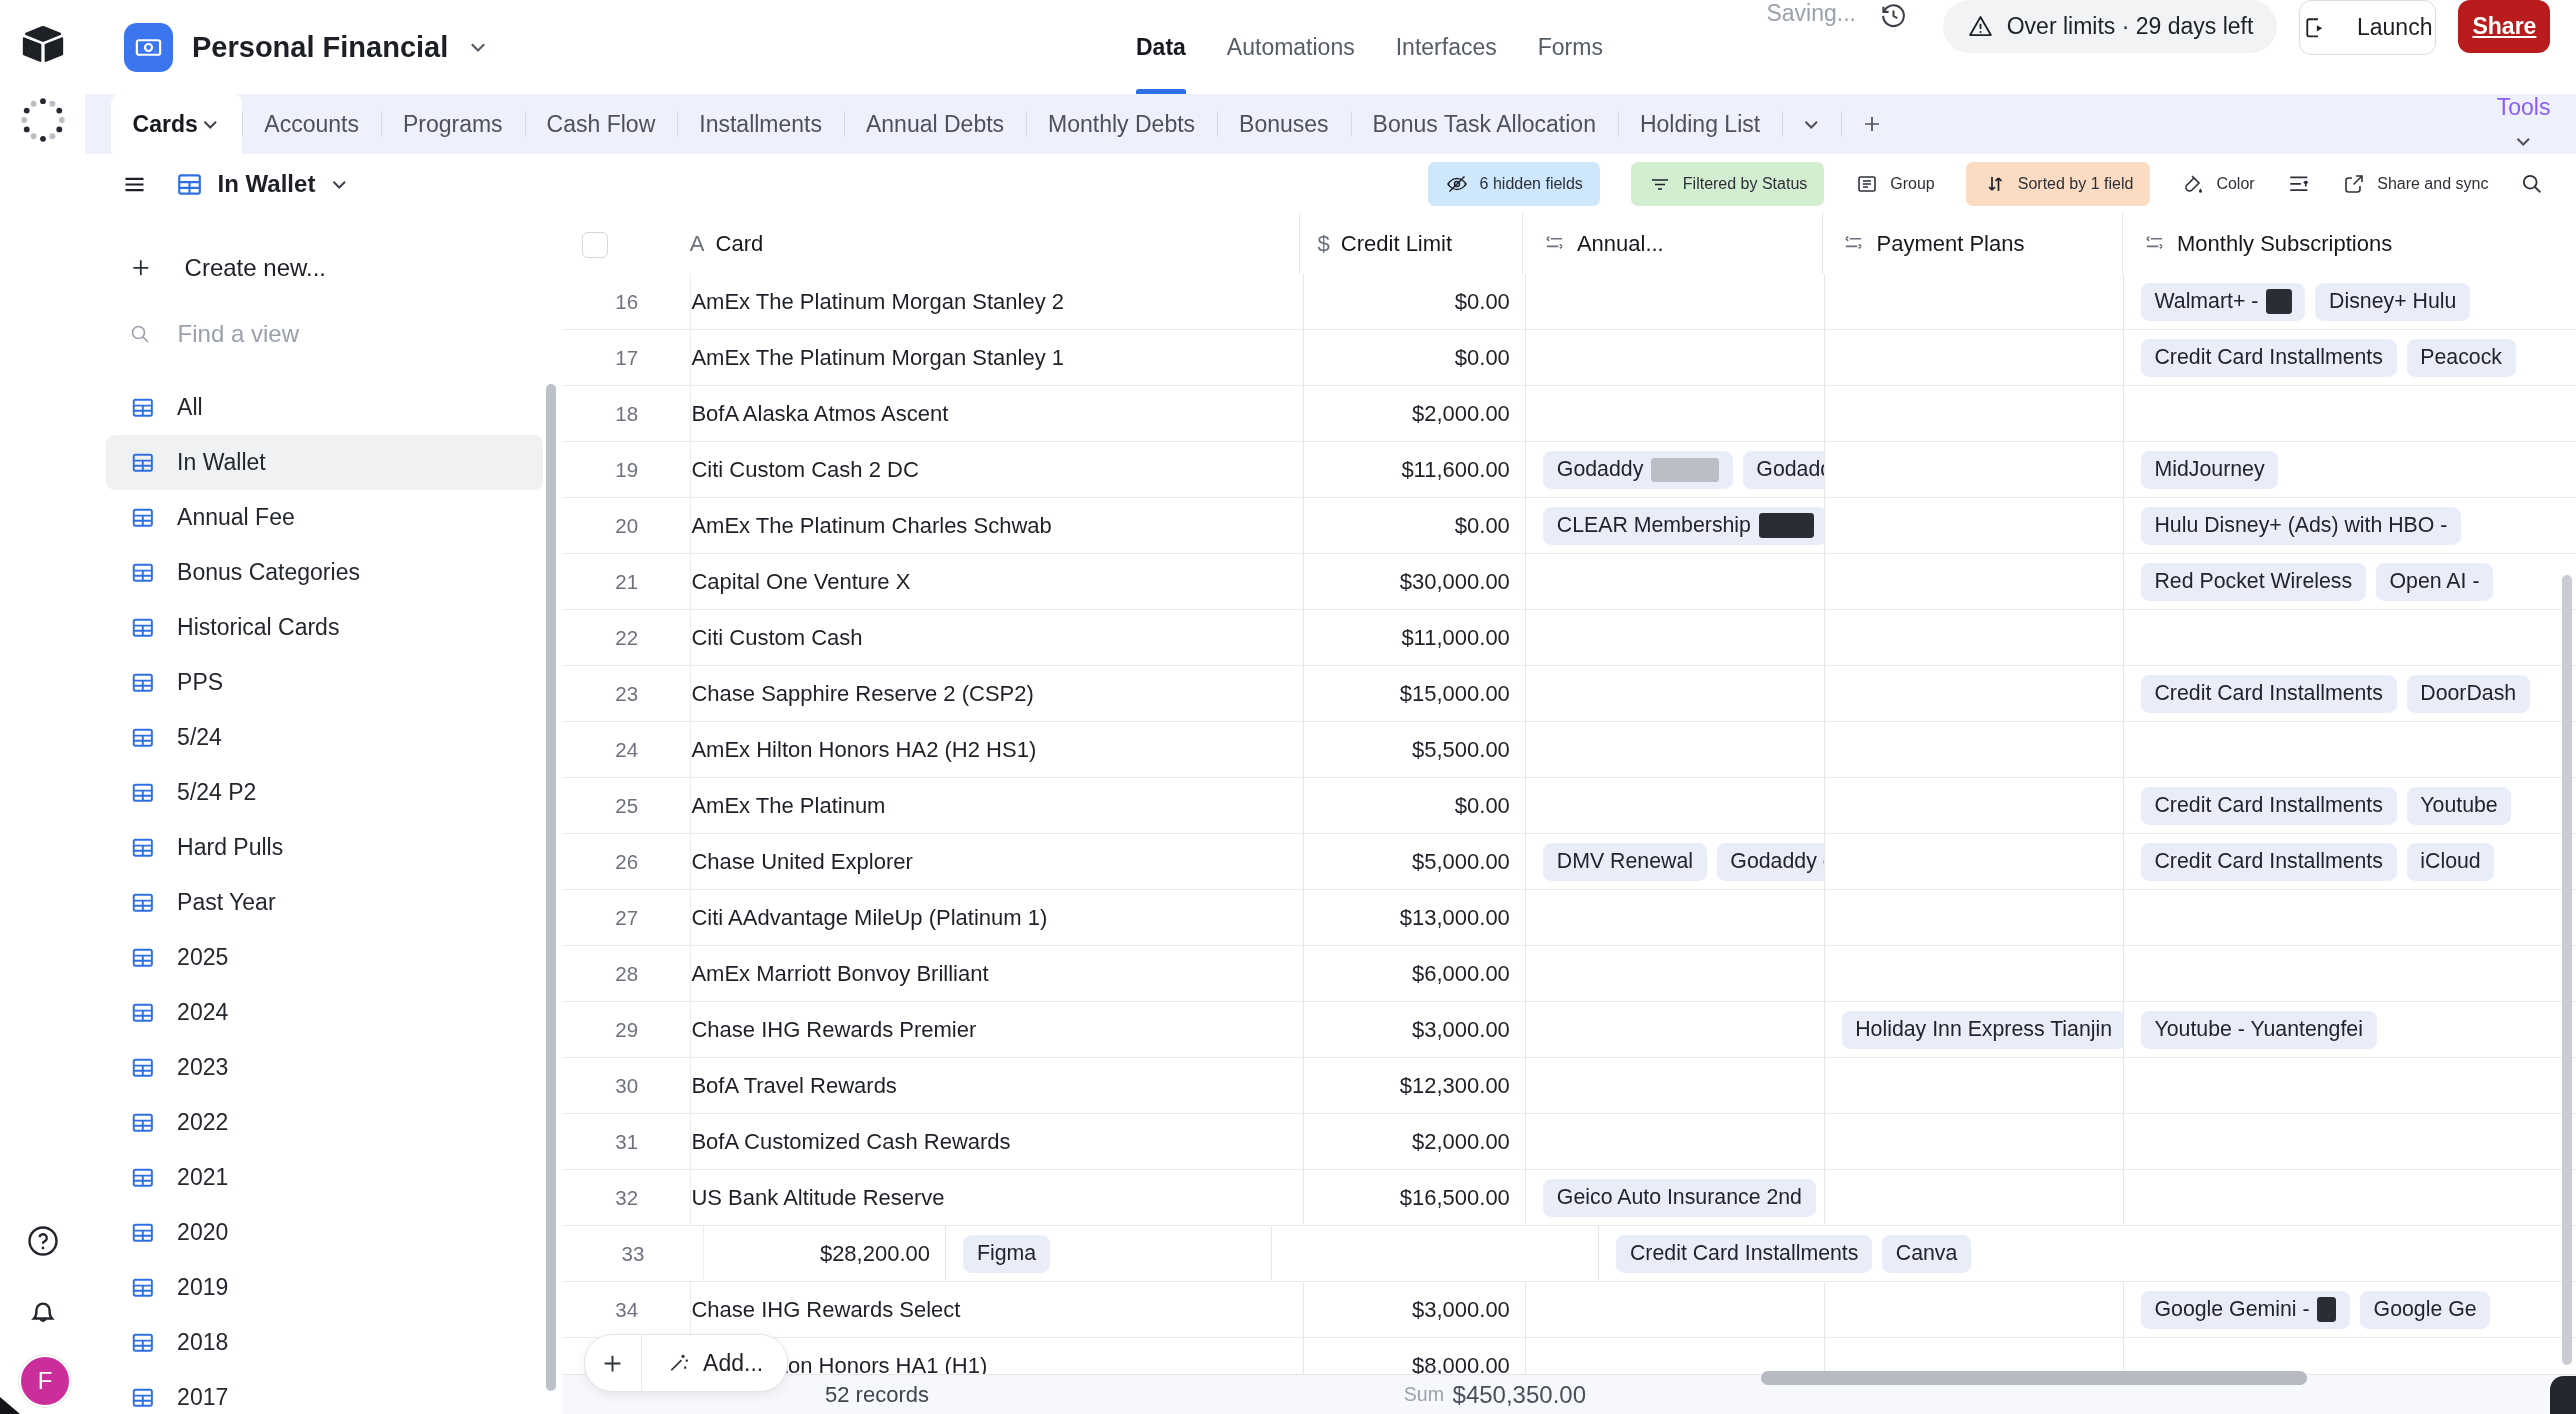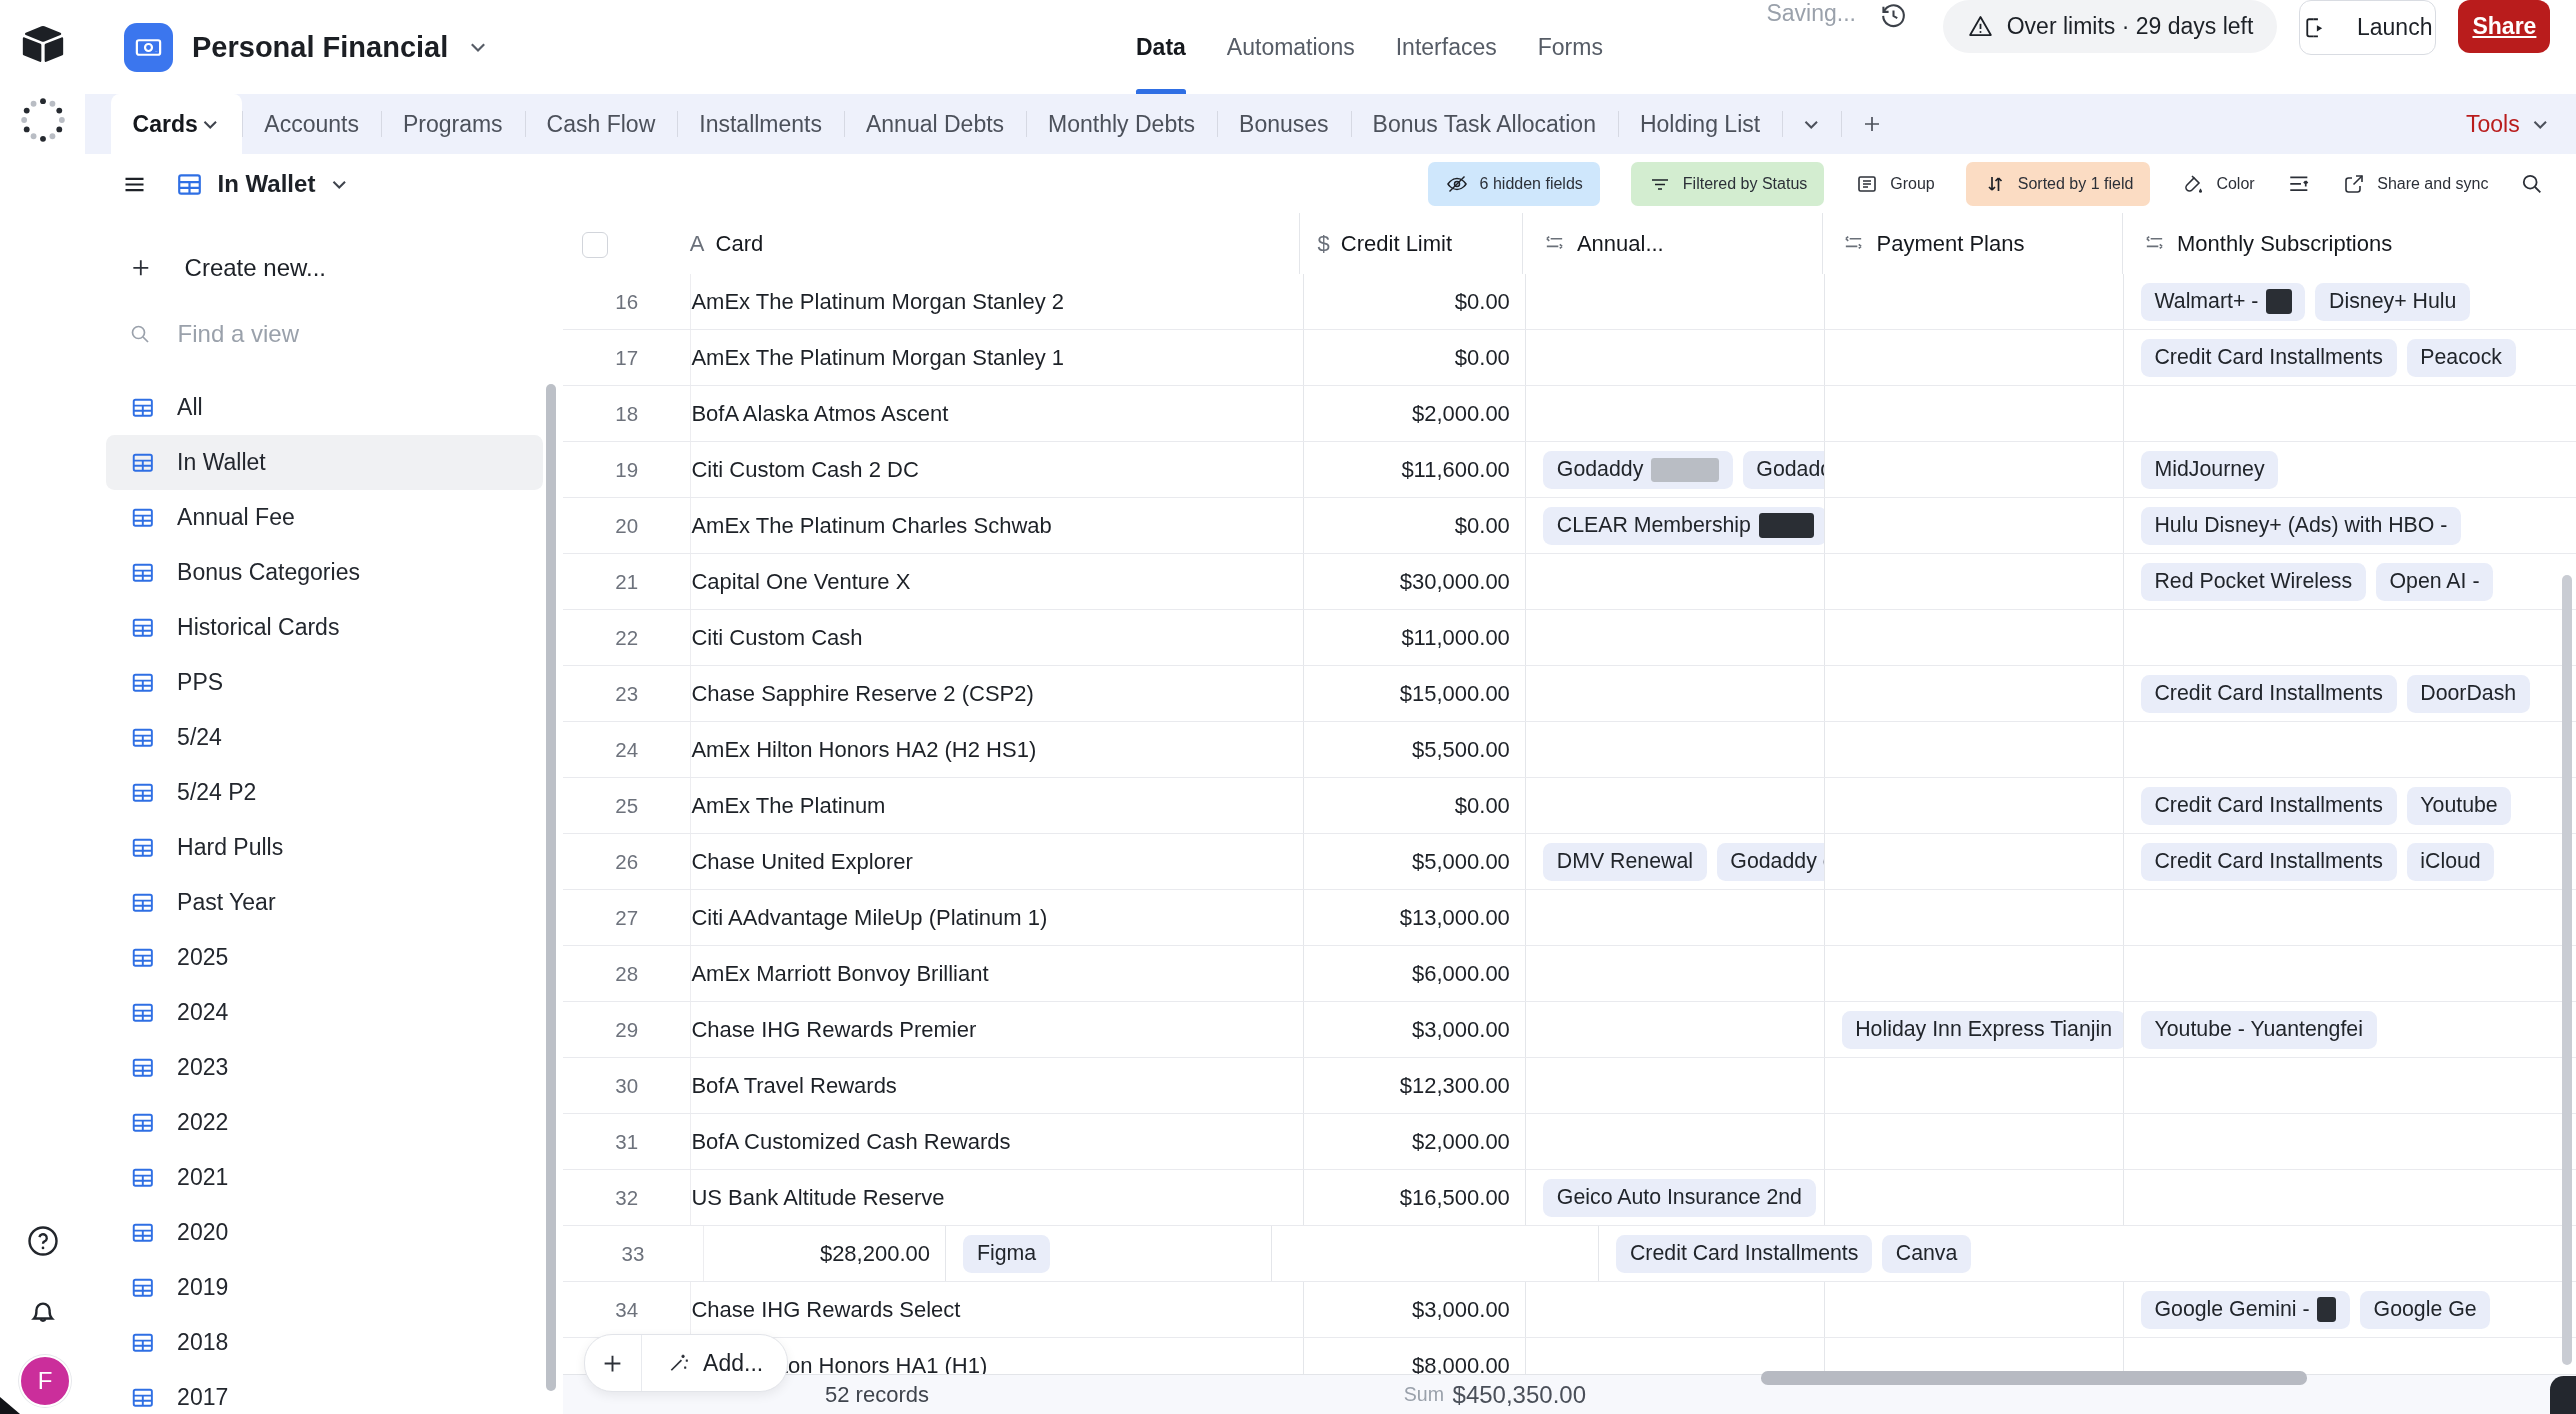--- a/index.html
+++ b/index.html
@@ -35,21 +35,21 @@
   .share-btn{height:53px;border-radius:12px;background:#b91c1c;color:#fff;display:flex;align-items:center;padding:0 14px;font-size:23px;font-weight:bold;text-decoration:underline;}
 
   
   .tabstrip{position:absolute;left:85px;top:94px;right:0;height:60px;background:#eef1fb;}
   .tabs-inner{position:absolute;left:25.6px;top:0;height:100%;display:flex;align-items:stretch;}
   .ttab{position:relative;display:flex;align-items:center;gap:2px;padding:0 22px;font-size:23px;color:#4c515b;white-space:nowrap;}
   .ttab+.ttab::before,.tab-ctl::before{content:"";position:absolute;left:0;top:17px;bottom:17px;width:0.9px;background:#d6d9e3;}
   .ttab.active{background:#fff;border-radius:8.5px 8.5px 0 0;color:#15181d;font-weight:bold;}
   .ttab.active::before{display:none;}
   .tab-ctl{position:relative;display:flex;align-items:center;padding:0 19px;color:#4c515b;}
-  .tools-btn{position:absolute;right:25.6px;top:0;height:100%;display:flex;align-items:center;gap:10.2px;font-size:23px;color:#b91c1c;}
+  .tools-btn{position:absolute;right:25.6px;top:0;height:100%;display:flex;align-items:center;gap:10.2px;font-size:23px;color:#8b5cf6;flex-direction:column;}
 
   
   .toolbar{position:absolute;left:85px;top:154px;right:0;height:60px;background:#fff;border-bottom:0.9px solid #e7e9ed;}
   .tb-left{position:absolute;left:36px;top:0;height:100%;display:flex;align-items:center;gap:27px;}
   .view-name{font-size:24px;font-weight:bold;color:#1d2127;display:flex;align-items:center;gap:13.6px;}
   .tb-right{position:absolute;right:31px;top:0;height:100%;display:flex;align-items:center;gap:31px;font-size:16px;color:#2c3038;}
   .tb-btn{display:flex;align-items:center;gap:11px;white-space:nowrap;}
   .pill{height:44px;border-radius:6.8px;padding:0 17px;}
   .pill-blue{background:#cfe7fc;}
   .pill-green{background:#d3edd0;}

